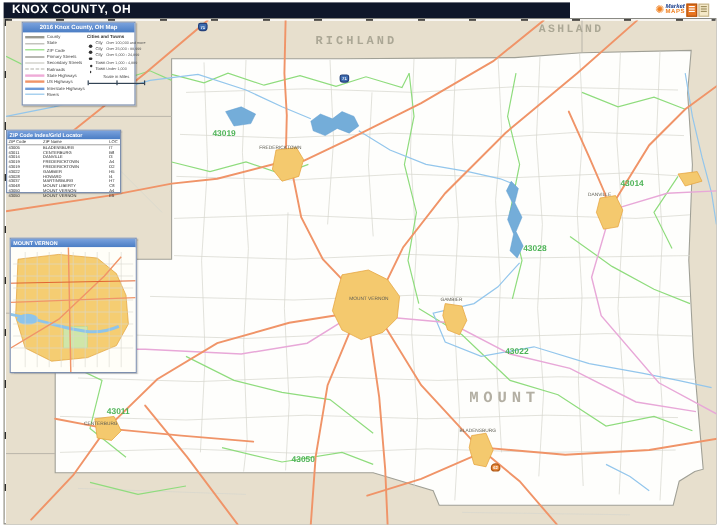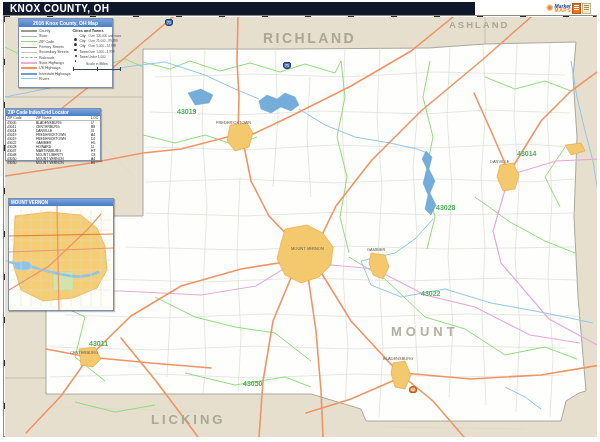--- a/index.html
+++ b/index.html
@@ -26,21 +26,21 @@
   #logo .box2 i { display:block; height:1px; background:#a09060; }
 
   
   #frame { left:3px; top:15px; width:594px; height:422px; border:1px solid #8a8a84; background:#e7dfcd; }
   .tickh { left:0; width:592px; height:3px;
            background:repeating-linear-gradient(90deg,#2a2a2a 0 6px,#ffffff 6px 43px); }
   .tickv { top:0; width:3px; height:420px;
            background:repeating-linear-gradient(180deg,#2a2a2a 0 6px,#ffffff 6px 43px); }
 
   
-  .county-label { color:#aba795; font-weight:bold; white-space:nowrap; }
+  .county-label { color:#aba795; font-weight:bold; white-space:nowrap;font-family:Liberation Mono, monospace; }
   .zip-label    { color:#4db356; font-weight:bold; font-size:7px; white-space:nowrap; }
   .town-label   { color:#5f5e54; font-size:4px; white-space:nowrap; }
 
   
   .panel { background:#fff; border:1px solid #7d8fae; box-shadow:1px 1px 1px rgba(0,0,0,.25); }
   .panel-title { background:linear-gradient(180deg,#7aa2dd,#4a7dc4); color:#fff;
                  font-size:4.5px; font-weight:bold; padding:1px 2px; white-space:nowrap;
                  overflow:hidden; }
 
   
@@ -228,24 +228,23 @@
   <div class="shield abs" style="left:161px;top:3px;">
     <span>71</span>
     </div>
   <div class="shield abs" style="left:279px;top:46px;">
     <span>71</span>
     </div>
   <div class="shield us abs" style="left:405px;top:370px;">
     <span>62</span>
     </div>
 
-  <div class="county-label abs" style="left:259px;top:14px;font-size:14px;letter-spacing:2.5px;">RICHLAND</div>
+  <div class="county-label abs" style="left:259px;top:14px;font-size:10px;letter-spacing:2.5px;">RICHLAND</div>
   <div class="county-label abs" style="left:445px;top:3px;font-size:9.5px;letter-spacing:2px;">ASHLAND</div>
   <div class="county-label abs" style="left:387px;top:308px;font-size:13px;letter-spacing:4px;color:#b3afa3;">MOUNT</div>
-  <div class="county-label abs" style="left:147px;top:396px;font-size:13px;letter-spacing:3px;">LICKING</div>
 
   <div class="zip-label abs" style="left:173px;top:92px;">43019</div>
   <div class="zip-label abs" style="left:513px;top:134px;">43014</div>
   <div class="zip-label abs" style="left:432px;top:188px;">43028</div>
   <div class="zip-label abs" style="left:417px;top:274px;">43022</div>
   <div class="zip-label abs" style="left:239px;top:364px;">43050</div>
   <div class="zip-label abs" style="left:85px;top:324px;">43011</div>
 
   <div class="town-label abs" style="left:212px;top:104px;">FREDERICKTOWN</div>
   <div class="town-label abs" style="left:486px;top:143px;">DANVILLE</div>

